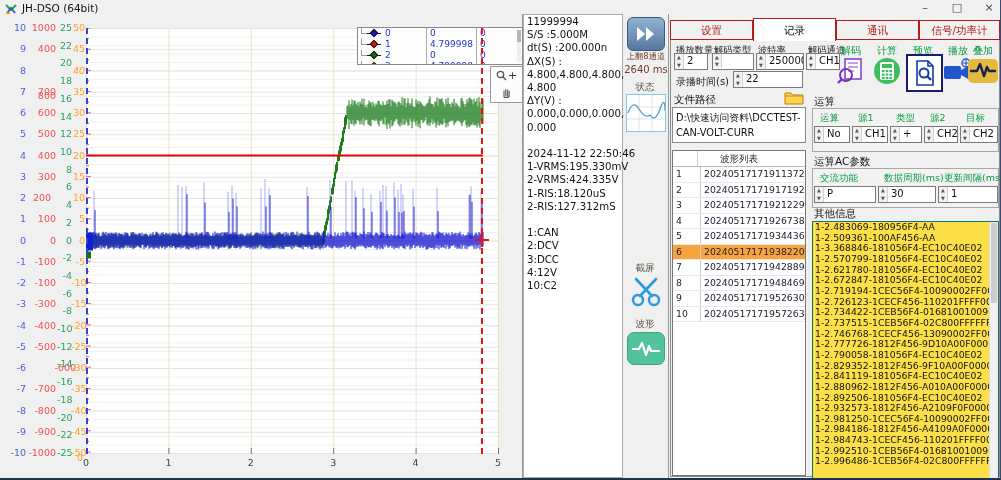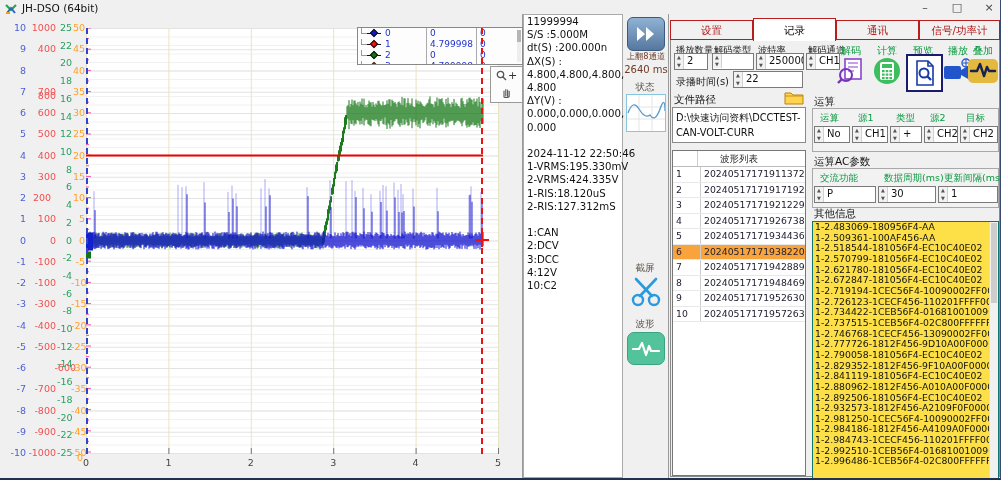--- a/index.html
+++ b/index.html
@@ -156,21 +156,21 @@
       <span class="tick" style="left: 57px; width: 15px; color: rgb(42, 160, 96); top: 359.458px;">-14</span>
       <span class="tick" style="left: 57px; width: 15px; color: rgb(42, 160, 96); top: 377.167px;">-16</span>
       <span class="tick" style="left: 57px; width: 15px; color: rgb(42, 160, 96); top: 394.875px;">-18</span>
       <span class="tick" style="left: 57px; width: 15px; color: rgb(42, 160, 96); top: 412.583px;">-20</span>
       <span class="tick" style="left: 57px; width: 15px; color: rgb(42, 160, 96); top: 430.292px;">-22</span>
       <span class="tick" style="left: 57px; width: 15px; color: rgb(42, 160, 96); top: 448px;">-25</span>
     </div>
   <div class="abs" id="axis-orange">
       <span class="tick" style="left: 71px; width: 14px; color: rgb(255, 160, 40); top: 23px;">50</span>
       <span class="tick" style="left: 71px; width: 14px; color: rgb(255, 160, 40); top: 44.25px;">45</span>
-      <span class="tick" style="left: 71px; width: 14px; color: rgb(255, 160, 40); top: 65.5px;">40</span>
+      <span class="tick" style="left: 71px; width: 14px; color: rgb(255, 160, 40); top: 65.5px; font-style: italic;">40</span>
       <span class="tick" style="left: 71px; width: 14px; color: rgb(255, 160, 40); top: 86.75px;">35</span>
       <span class="tick" style="left: 71px; width: 14px; color: rgb(255, 160, 40); top: 108px;">30</span>
       <span class="tick" style="left: 71px; width: 14px; color: rgb(255, 160, 40); top: 129.25px;">25</span>
       <span class="tick" style="left: 71px; width: 14px; color: rgb(255, 160, 40); top: 150.5px;">20</span>
       <span class="tick" style="left: 71px; width: 14px; color: rgb(255, 160, 40); top: 171.75px;">15</span>
       <span class="tick" style="left: 71px; width: 14px; color: rgb(255, 160, 40); top: 193px;">10</span>
       <span class="tick" style="left: 71px; width: 14px; color: rgb(255, 160, 40); top: 214.25px;">5</span>
       <span class="tick" style="left: 71px; width: 14px; color: rgb(255, 160, 40); top: 235.5px;">0</span>
       <span class="tick" style="left: 71px; width: 14px; color: rgb(255, 160, 40); top: 256.75px;">-5</span>
       <span class="tick" style="left: 71px; width: 14px; color: rgb(255, 160, 40); top: 278px;">-10</span>
@@ -568,21 +568,21 @@
         </div>
         <div class="val">1</div>
       </div>
     </div>
 
   <div class="sec-title" style="left:814px;top:207px">其他信息</div>
   <div class="abs" id="otherlist">
     <div id="otherrows">
         <div class="orow">1-2.483069-180956F4-AA</div>
         <div class="orow">1-2.509361-100AF456-AA</div>
-        <div class="orow">1-2.518544-181056F4-EC10C40E02</div>
+        <div class="orow">1-3.368846-181056F4-EC10C40E02</div>
         <div class="orow">1-2.570799-181056F4-EC10C40E02</div>
         <div class="orow">1-2.621780-181056F4-EC10C40E02</div>
         <div class="orow">1-2.672847-181056F4-EC10C40E02</div>
         <div class="orow">1-2.719194-1CEC56F4-10090002FF001100</div>
         <div class="orow">1-2.726123-1CECF456-110201FFFF001100</div>
         <div class="orow">1-2.734422-1CEB56F4-016810010090A15A</div>
         <div class="orow">1-2.737515-1CEB56F4-02C800FFFFFFFFFF</div>
         <div class="orow">1-2.746768-1CECF456-13090002FF001100</div>
         <div class="orow">1-2.777726-1812F456-9D10A00F0000FD</div>
         <div class="orow">1-2.790058-181056F4-EC10C40E02</div>

